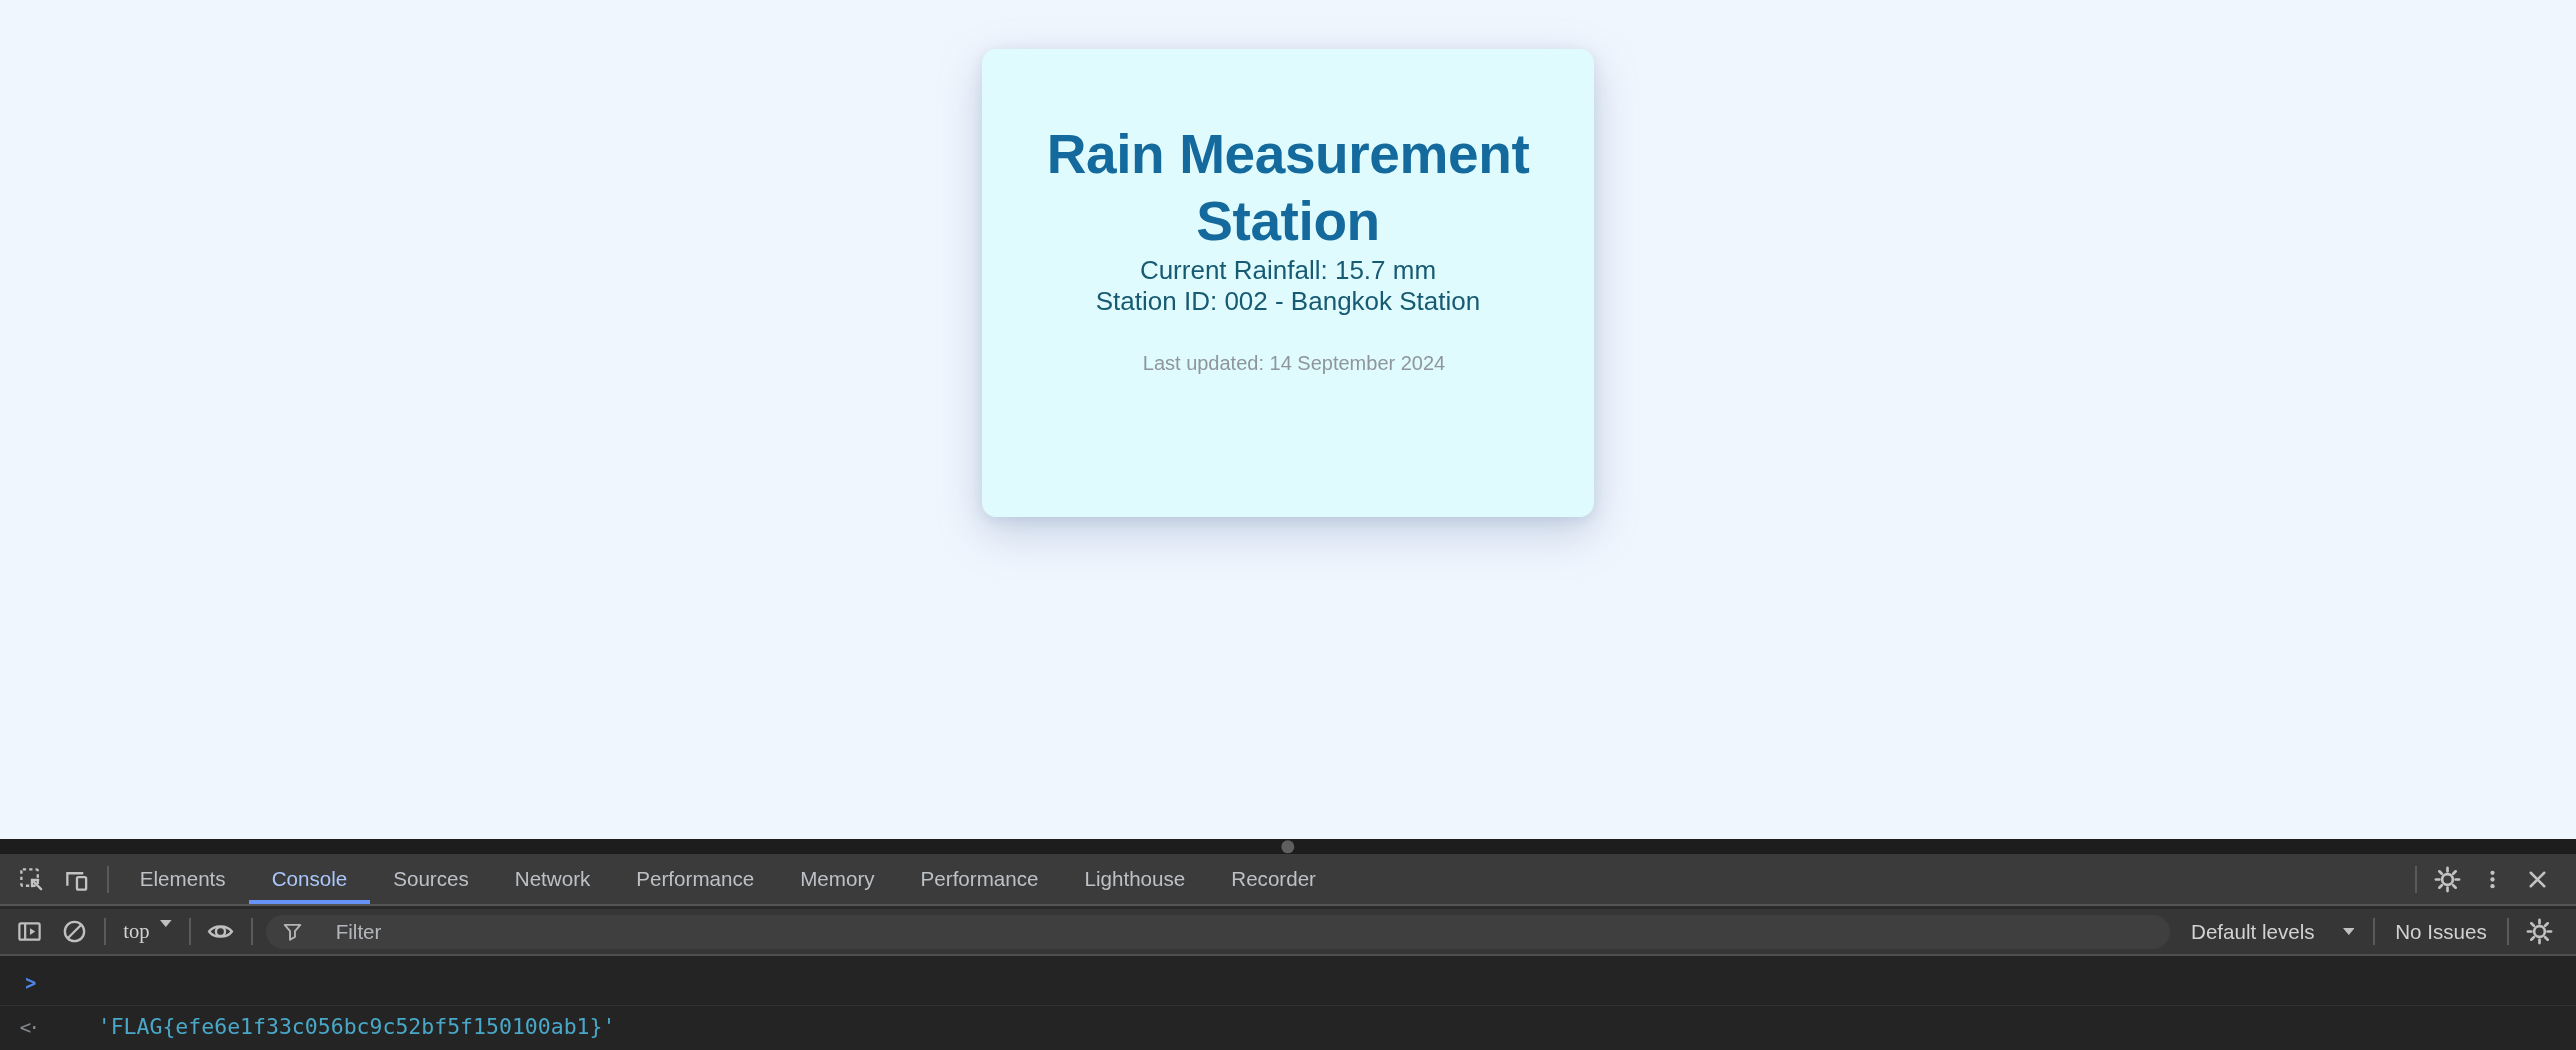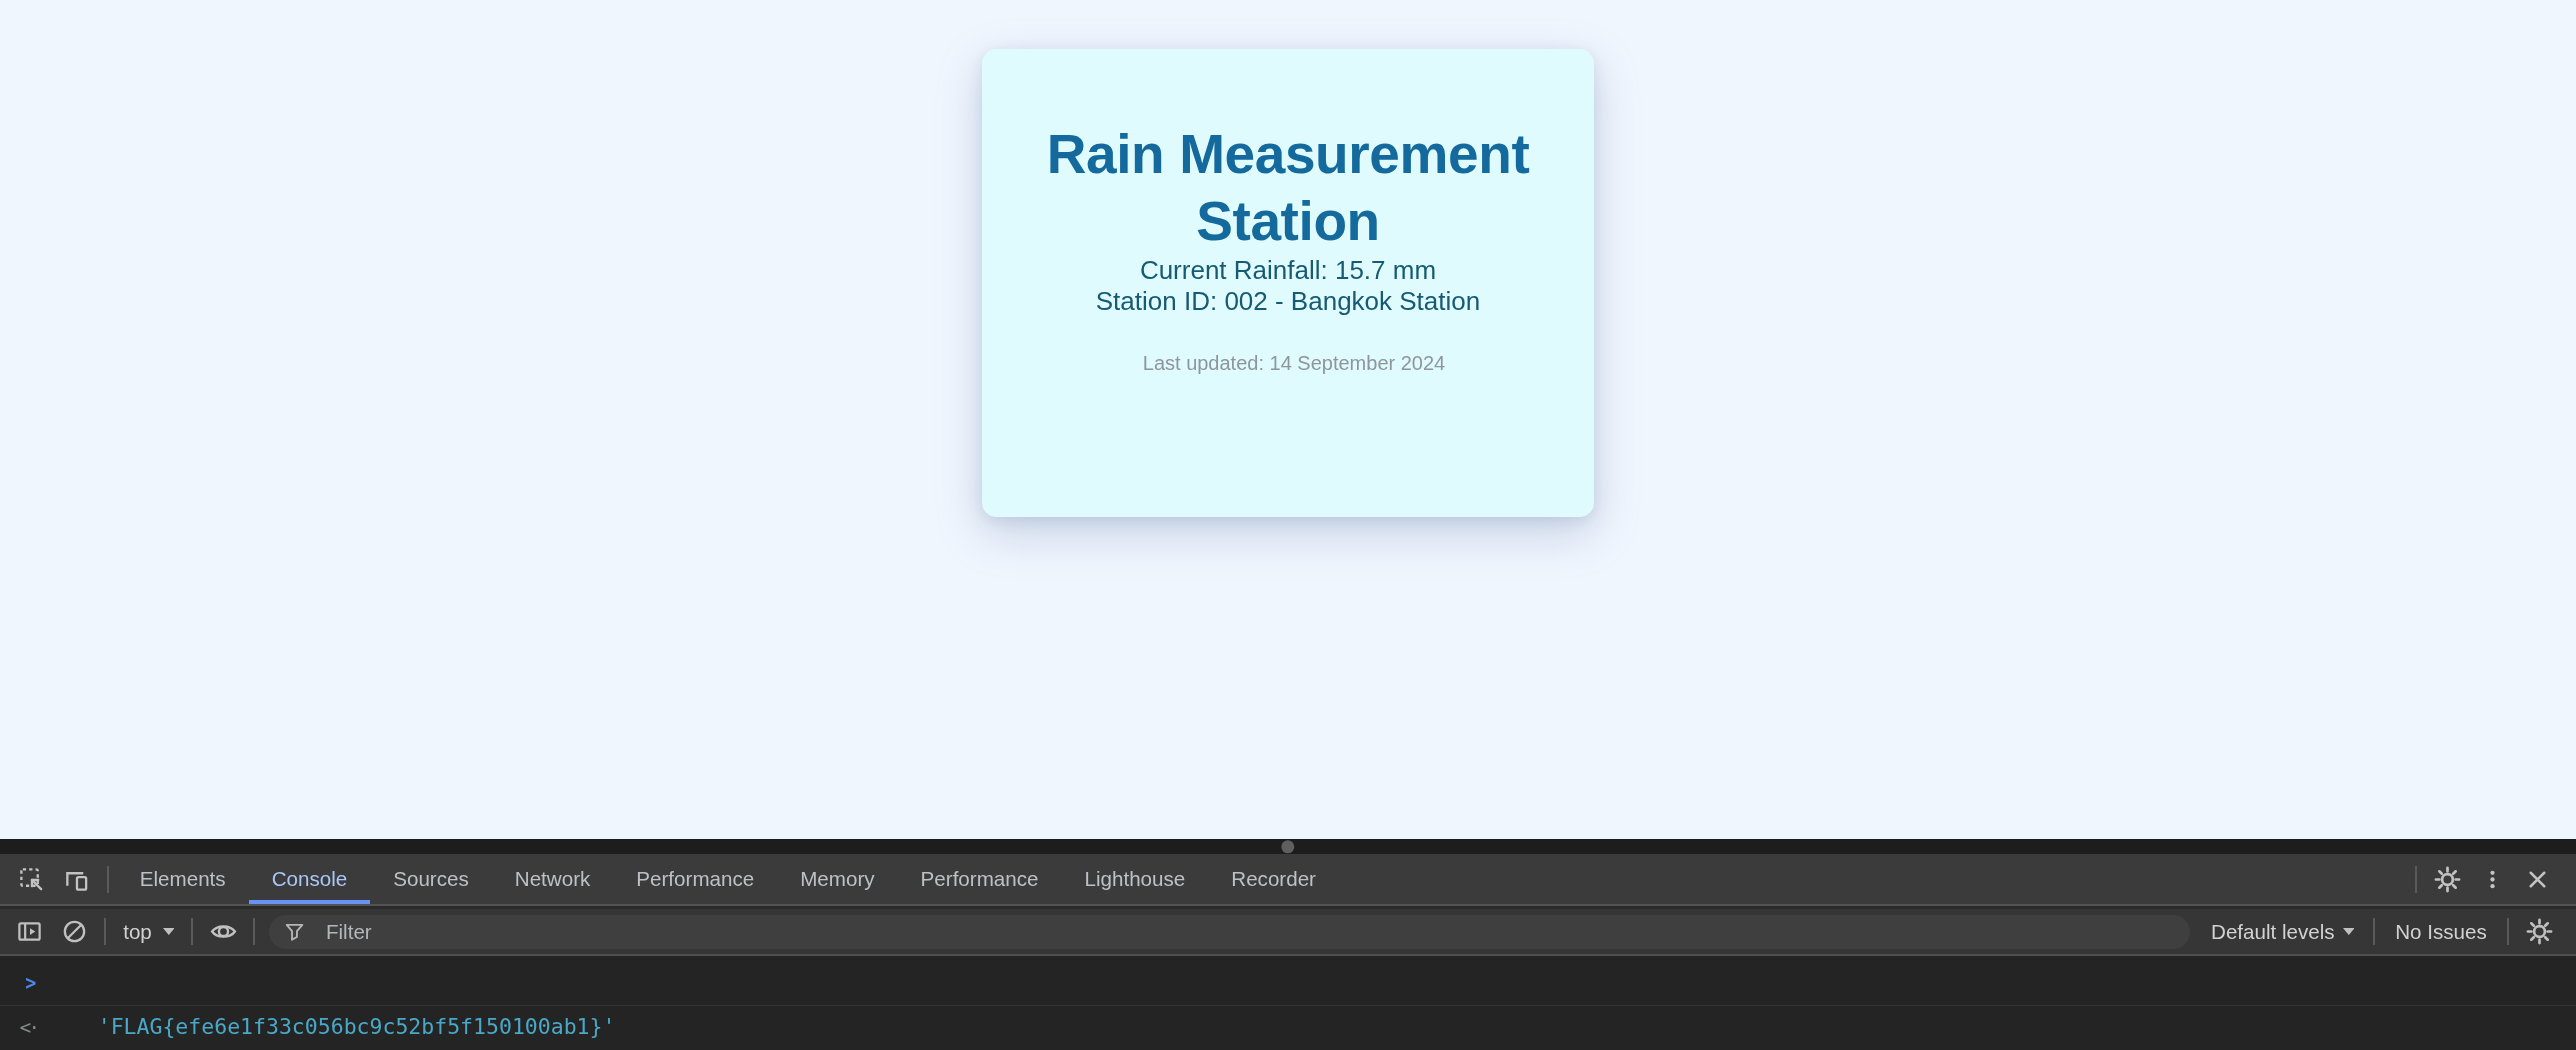--- a/index.html
+++ b/index.html
@@ -68,35 +68,35 @@
     border-top:3.6px solid #2a2a2a; border-bottom:2.7px solid #4f4f4f;
     display:flex; align-items:center; padding:0 14.3px 0 7.2px;
   }
   .tlicon {
     background:none; border:none; padding:0; margin:0 1.8px;
     width:41px; height:36px; flex:none;
     display:flex; align-items:center; justify-content:center;
     color:#c0c0c0; cursor:pointer;
   }
   .ctx {
-    display:flex; align-items:center; gap:10.7px; padding:0 9px;
-    font-size:20.6px; color:#d2d2d2; cursor:pointer; white-space:nowrap;
+    display:flex; align-items:flex-start; gap:10.7px; padding:0 9px;
+    font-size:20.6px; color:#d2d2d2; cursor:pointer; white-space:nowrap;font-family:Liberation Serif, serif;
   }
   .caret-down { flex:none; color:#c0c0c0; }
   .filter-pill {
     flex:1; height:34px; margin:0 10.7px 0 5.4px; background:#3f3f3f; border-radius:17px;
-    display:flex; align-items:center; padding:0 14.3px; gap:18px; color:#b5b5b5;
+    display:flex; align-items:center; padding:0 14.3px; gap:30px; color:#b5b5b5;
   }
   .filter-pill input {
     flex:1; background:transparent; border:none; outline:none;
     font-family:inherit; font-size:20.6px; color:#d5d5d5;
   }
   .filter-pill input::placeholder { color:#b3b7bc; }
   .levels {
-    display:flex; align-items:center; gap:8px; padding:0 10.7px;
+    display:flex; align-items:center; gap:28px; padding:0 10.7px;
     font-size:20.6px; color:#d2d2d2; cursor:pointer; white-space:nowrap;
   }
   .issues { font-size:20.6px; color:#d2d2d2; padding:0 12.5px; cursor:pointer; white-space:nowrap; }
 
   .console-area {
     flex:1; background:#242424; overflow:hidden;
     font-family:"DejaVu Sans Mono", monospace; font-size:21.5px; padding-top:4.5px;
   }
   .crow { display:flex; align-items:center; }
   .crow.cmd { padding:9px 0 10.7px 0; border-bottom:0.9px solid #323232; cursor:text; }

